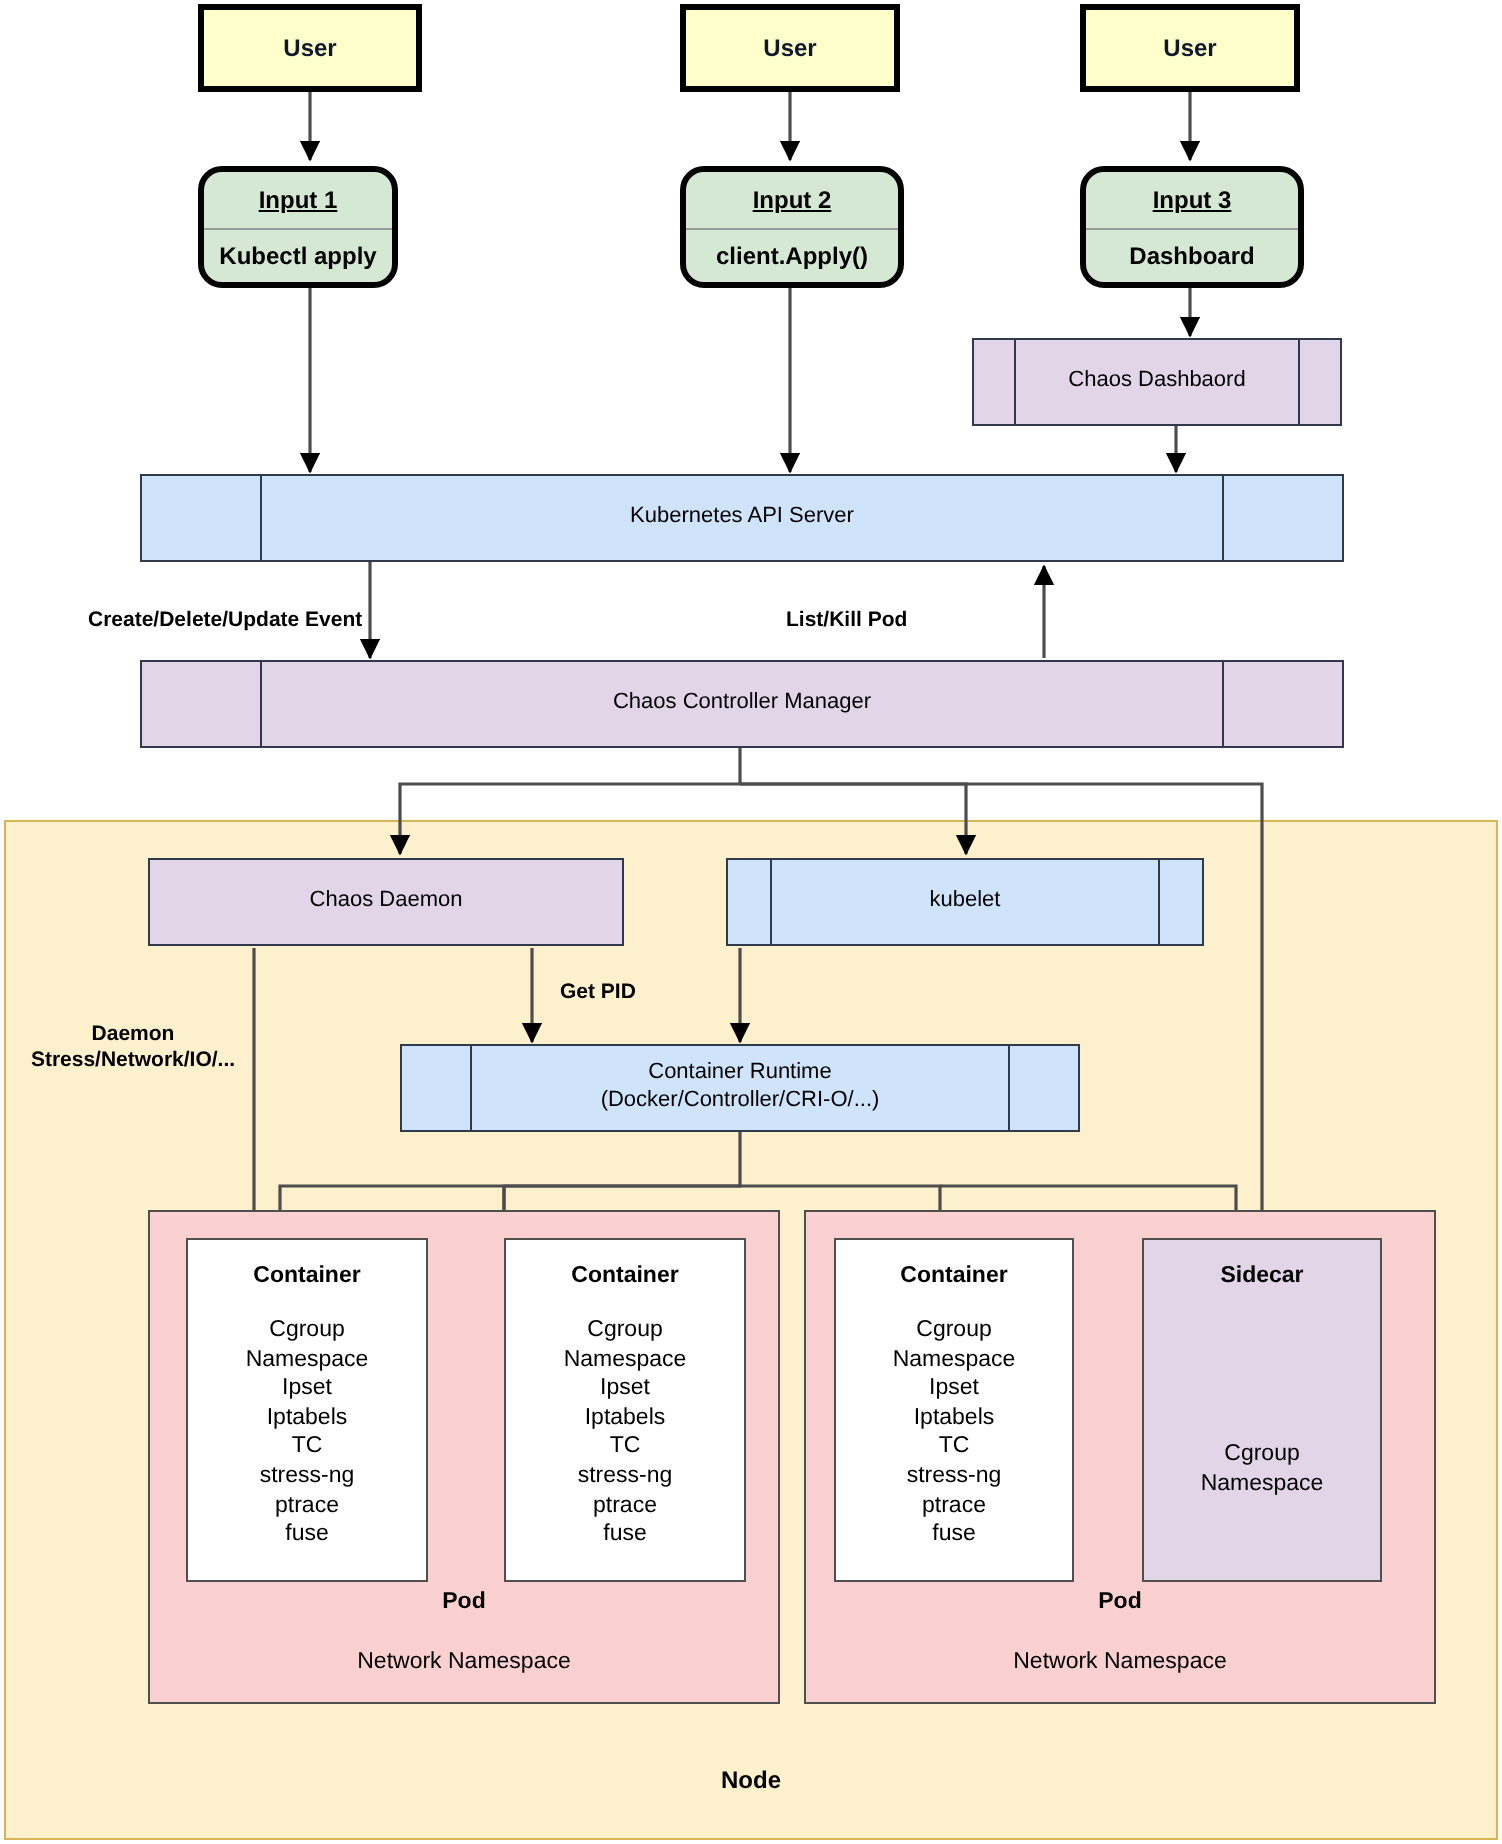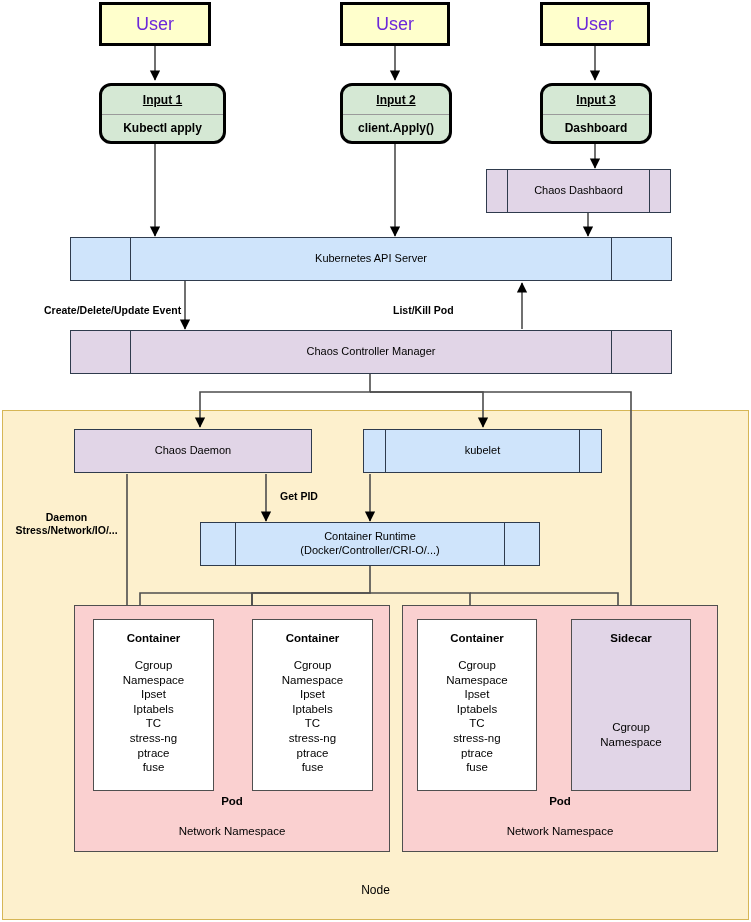--- a/index.html
+++ b/index.html
@@ -7,26 +7,26 @@
        font-family:"Liberation Sans","DejaVu Sans",sans-serif;
        -webkit-font-smoothing:antialiased;}
   #stage{position:absolute;left:0;top:0;width:751px;height:922px;overflow:hidden;}
 
   .abs{position:absolute;box-sizing:border-box;}
 
   
   .node-region{left:2px;top:410px;width:747px;height:510px;
     background:#fdf0cd;border:1px solid #d6b656;}
   .node-label{left:2px;top:883px;width:747px;text-align:center;
-    font-size:12px;font-weight:normal;color:#000;}
+    font-size:12px;font-weight:bold;color:#000;}
 
   
   .user-box{background:#ffffcc;border:3px solid #000000;
     display:flex;align-items:center;justify-content:center;
-    font-size:18px;font-weight:normal;color:#6d28d9;}
+    font-size:12px;font-weight:bold;color:#0f172a;}
 
   
   .input-box{background:#d5e8d4;border:3px solid #000000;border-radius:12px;
     overflow:hidden;display:flex;flex-direction:column;}
   .input-title{flex:0 0 28px;display:flex;align-items:center;justify-content:center;
     font-size:12px;font-weight:bold;color:#000;text-decoration:underline;
     border-bottom:1px solid #9a9a9a;}
   .input-body{flex:1;display:flex;align-items:center;justify-content:center;
     font-size:12px;font-weight:bold;color:#000;}
 
@@ -128,21 +128,21 @@
   <div class="abs user-box" style="left:99px;top:2px;width:112px;height:44px;">
     <span>User</span>
   </div>
   <div class="abs user-box" style="left:340px;top:2px;width:110px;height:44px;">
     <span>User</span>
   </div>
   <div class="abs user-box" style="left:540px;top:2px;width:110px;height:44px;">
     <span>User</span>
   </div>
 
-  <div class="abs input-box" style="left:99px;top:83px;width:127px;height:61px;">
+  <div class="abs input-box" style="left:99px;top:83px;width:100px;height:61px;">
     <div class="input-title">Input 1</div>
     <div class="input-body">Kubectl apply</div>
   </div>
   <div class="abs input-box" style="left:340px;top:83px;width:112px;height:61px;">
     <div class="input-title">Input 2</div>
     <div class="input-body">client.Apply()</div>
   </div>
   <div class="abs input-box" style="left:540px;top:83px;width:112px;height:61px;">
     <div class="input-title">Input 3</div>
     <div class="input-body">Dashboard</div>

